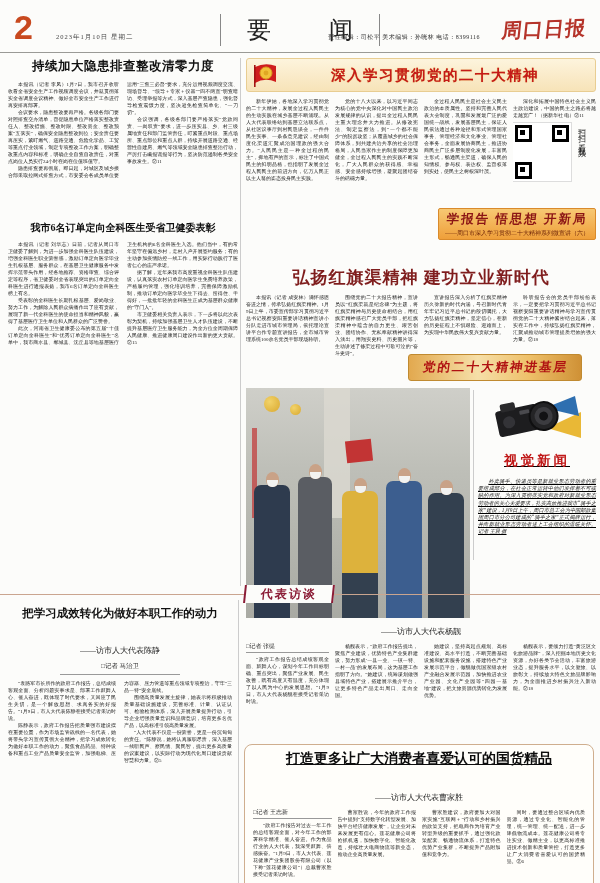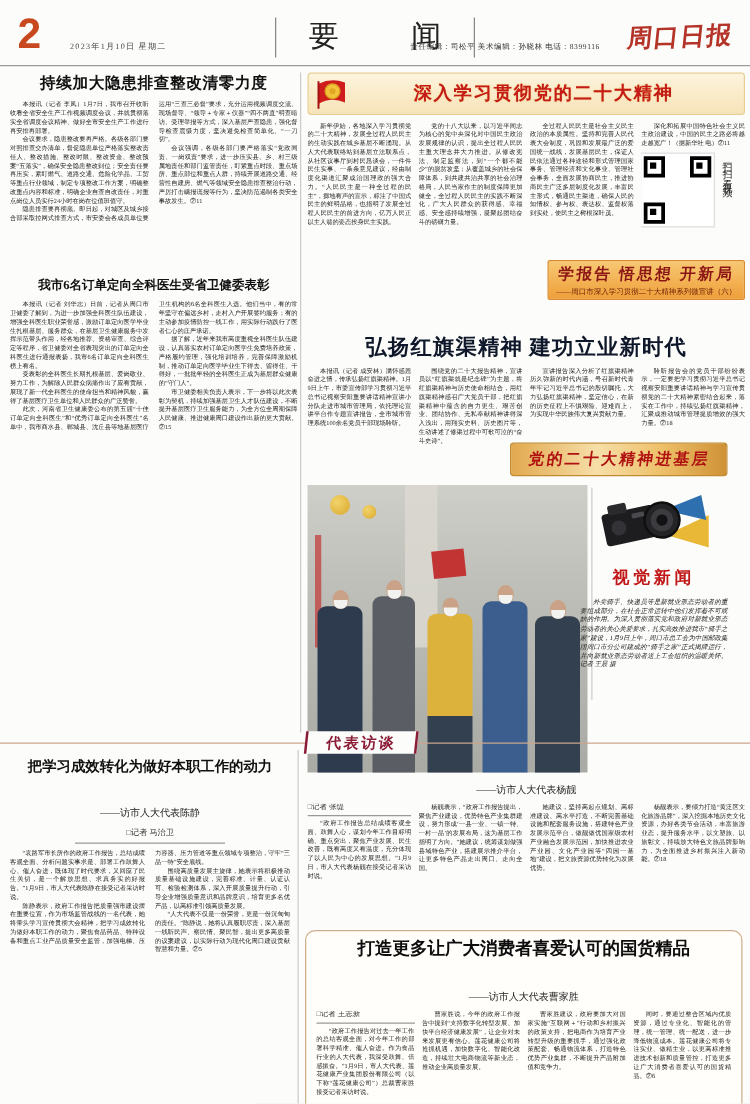--- a/index.html
+++ b/index.html
@@ -44,60 +44,60 @@
   .qr .fs{position:absolute;width:11px;height:11px;border:3px solid #000;background:#fff;}
   .qr .fs i{position:absolute;left:2px;top:2px;width:5px;height:5px;background:#000;display:block;}
   .qr .a{left:0;top:0;} .qr .b{right:0;top:0;} .qr .cpos{left:0;bottom:0;}
   .qr-label{writing-mode:vertical-rl;font-size:8px;letter-spacing:3px;color:#222;margin-left:4px;height:60px;}
   .slogan-box{position:absolute;left:192px;top:110px;width:156px;height:30px;background:linear-gradient(180deg,#f7c873,#ef9f3a);border:1px solid #d98a2b;border-radius:2px;text-align:center;}
   .slogan-l1{font-size:12.5px;font-weight:900;color:#8b1515;letter-spacing:2px;transform:skewX(-6deg);margin-top:2px;}
   .slogan-l2{font-size:6px;color:#6e2408;margin-top:1px;}
 
   
   .hqblk{position:absolute;left:246px;top:266px;width:350px;}
-  .hq-headline{font-size:17px;font-weight:bold;text-align:center;letter-spacing:1px;color:#0f172a;}
+  .hq-headline{font-size:17px;font-weight:bold;text-align:center;letter-spacing:1px;color:#7f1d1d;}
   .hq-cols{margin-top:5px;position:relative;}
   .hq-cols .c1,.hq-cols .c2{height:88px;}
   .hq-cols .c3,.hq-cols .c4{height:54px;}
   .gold-box{position:absolute;left:162px;top:60px;width:172px;height:25px;background:linear-gradient(90deg,#e2a94f,#f6dfa8 40%,#eec069 70%,#cf9136);border:1px solid #c08a30;border-radius:3px;text-align:center;}
   .gold-box span{display:inline-block;font-size:12.5px;font-weight:900;color:#b01212;letter-spacing:2px;line-height:24px;transform:skewX(-8deg);}
 
   
   .photo{position:absolute;left:246px;top:388px;width:224px;height:230px;overflow:hidden;background:linear-gradient(180deg,#cfcfc9 0%,#bebfb8 35%,#a9aaa3 100%);}
   .photo .pillar{position:absolute;left:78px;top:0;width:26px;height:130px;background:#dad8d0;opacity:.85;}
   .photo .lant{position:absolute;border-radius:50%;background:radial-gradient(circle at 35% 35%,#f2d36a,#d9a82e);}
   .photo .ribbon{position:absolute;background:#c23434;}
   .person{position:absolute;}
   .person .head{width:13px;height:15px;border-radius:50% 50% 46% 46%;background:#c9a287;margin:0 auto;position:relative;}
   .person .head i{position:absolute;left:1px;right:1px;bottom:0;height:7px;background:#f2f2f0;border-radius:0 0 5px 5px;display:block;}
   .person .torso{margin-top:-2px;border-radius:7px 7px 2px 2px;}
 
   
-  .vnews{position:absolute;left:464px;top:392px;width:118px;}
+  .vnews{position:absolute;left:478px;top:392px;width:118px;text-decoration:underline;}
   .vnews-label{font-size:13.5px;font-weight:900;color:#c01818;text-align:center;letter-spacing:3px;margin-top:2px;}
   .vnews-cap{margin-top:8px;font-size:5.2px;line-height:7.2px;font-style:italic;text-align:justify;color:#222;}
   .vnews-cap p{margin:0;text-indent:2em;}
 
   
   .int-topline{position:absolute;left:0;right:0;top:594px;border-top:1px solid #caa58f;}
   .int-badge{position:absolute;left:244px;top:585px;width:86px;height:18px;background:#fcfcfa;text-align:center;font-size:12px;font-weight:900;color:#8b1c36;letter-spacing:2px;line-height:18px;transform:skewX(-6deg);border-left:2px solid #8b1c36;border-right:2px solid #8b1c36;}
   .int-left{position:absolute;left:8px;top:606px;width:224px;}
   .int-left-title{font-size:11.5px;font-weight:bold;text-align:center;color:#111;}
   .int-sub{font-size:8px;text-align:center;color:#222;margin-top:24px;}
   .int-byline{font-size:6.5px;text-align:center;color:#333;margin-top:6px;}
   .int-rule{width:120px;margin:3px auto 0;border-bottom:1px solid #999;}
   .int-left-body{margin-top:5px;height:260px;}
   .int-mid{position:absolute;left:246px;top:602px;width:350px;}
   .int-mid-title{font-size:15px;font-weight:bold;text-align:center;letter-spacing:0.5px;color:#0d0d0d;}
   .int-cols{margin-top:6px;}
   .int-cols .c{height:92px;}
   .byline-inline{font-size:6px;color:#333;text-align:left;margin-bottom:2px;}
   .byline-rule{border-bottom:1px solid #999;margin:1px 0 3px;}
   .int-bottom{position:absolute;left:244px;top:744px;width:350px;height:160px;border:1px solid #cfae8e;border-radius:8px;background:#fffefa;box-sizing:border-box;padding:5px 8px;}
-  .int-bot-title{font-size:14px;font-weight:bold;text-align:center;color:#0d0d0d;}
+  .int-bot-title{font-size:14px;font-weight:bold;text-align:center;color:#0d0d0d;text-decoration:underline;}
   .int-bot-cols .c{height:100px;}
 </style>
 </head>
 <body>
 
 <div class="page">
 
   <div class="pagenum">2</div>
   <div class="hdr-date">2023年1月10日 星期二</div>
   <div class="section-title">要 闻</div>

